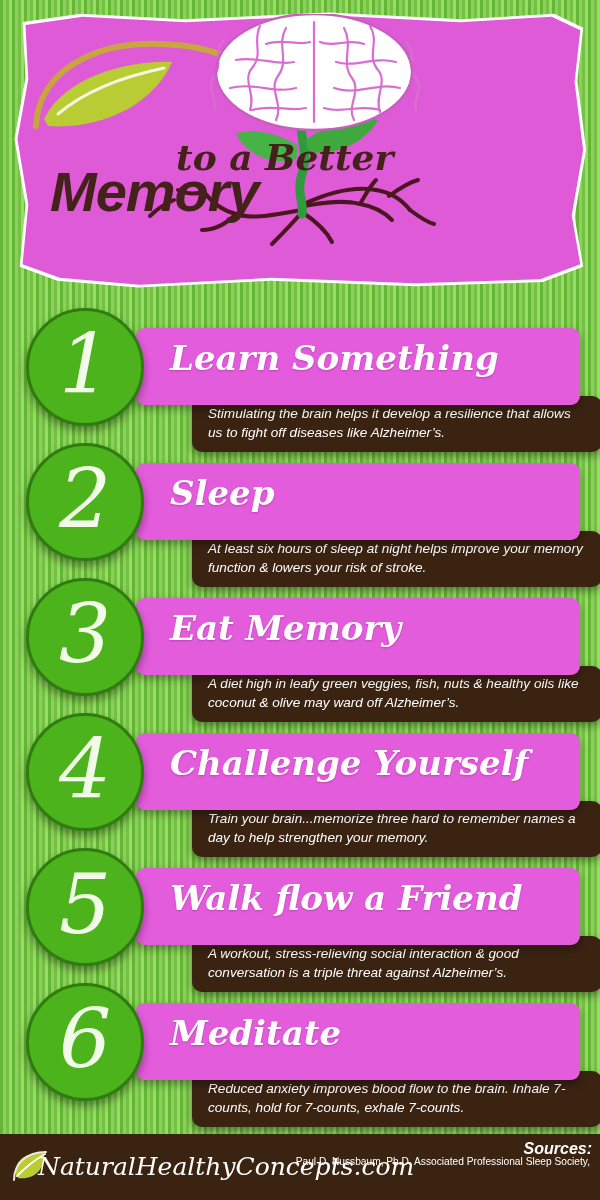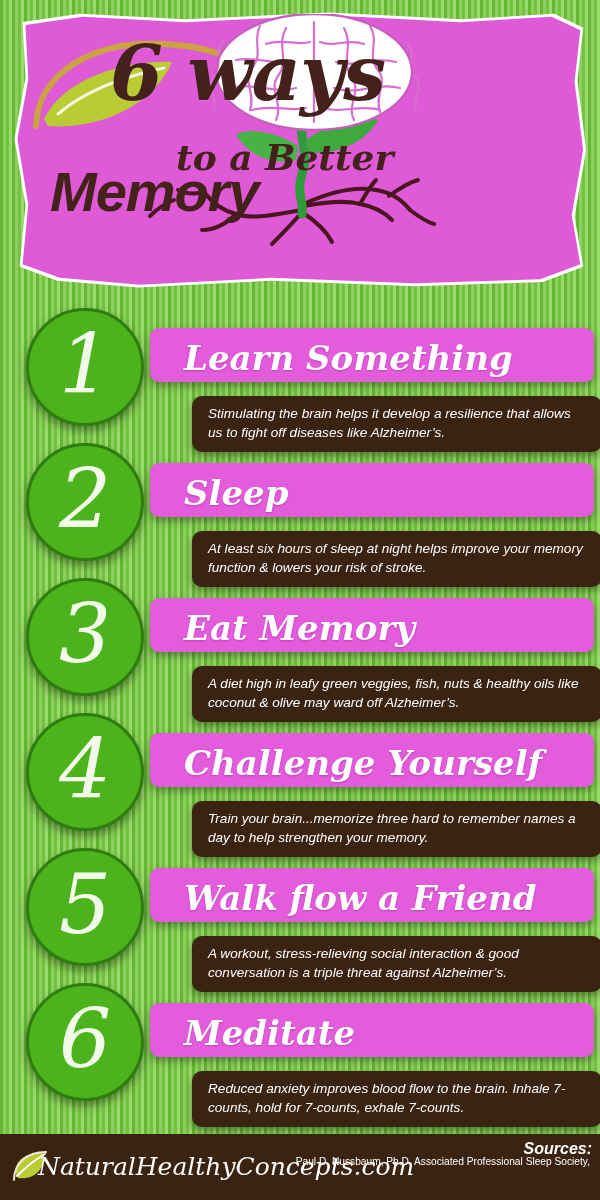--- a/index.html
+++ b/index.html
@@ -88,21 +88,21 @@
   }
   .num-circle span{
     display:block;width:100%;
     text-align:center;
     font-family:"DejaVu Serif",serif;
     font-style:italic;
     font-size:82px;line-height:108px;
     color:#F2FBE8;
   }
   .title-bar{
-    position:absolute;left:150px;width:444px;height:54px;
+    position:absolute;left:136px;width:444px;height:77px;
     background:#E35CDC;
     border-radius:9px;
     box-shadow:0 4px 9px rgba(0,0,0,.35);
     z-index:4;
   }
   .title-bar span{
     display:block;
     padding-left:34px;
     font-family:"DejaVu Serif",serif;
     font-style:italic;font-weight:700;
@@ -159,21 +159,20 @@
 </style>
 </head>
 <body>
 
 <div id="poster">
 
   <div id="header">
     <div class="header-outline"></div>
     <div class="header-paper"></div>
 
-    <div class="title-6ways">6 ways</div>
     <div class="title-sub">to a Better</div>
     <div class="title-memory">Memory</div>
 
     <svg id="header-art" viewBox="0 0 572 272" width="572" height="272" xmlns="http://www.w3.org/2000/svg">
 
       <g>
         <path d="M22 112 C 24 58, 80 26, 150 30 C 190 32, 215 42, 230 52" fill="none" stroke="#C9A93A" stroke-width="6" stroke-linecap="round" opacity=".95"></path>
         <path d="M30 105 C 52 60, 120 46, 158 48 C 140 90, 88 116, 34 112 Z" fill="#B9CC33"></path>
         <path d="M44 100 C 72 76, 112 62, 150 54" fill="none" stroke="#FFFFFF" stroke-width="3" stroke-linecap="round" opacity=".85"></path>
       </g>

